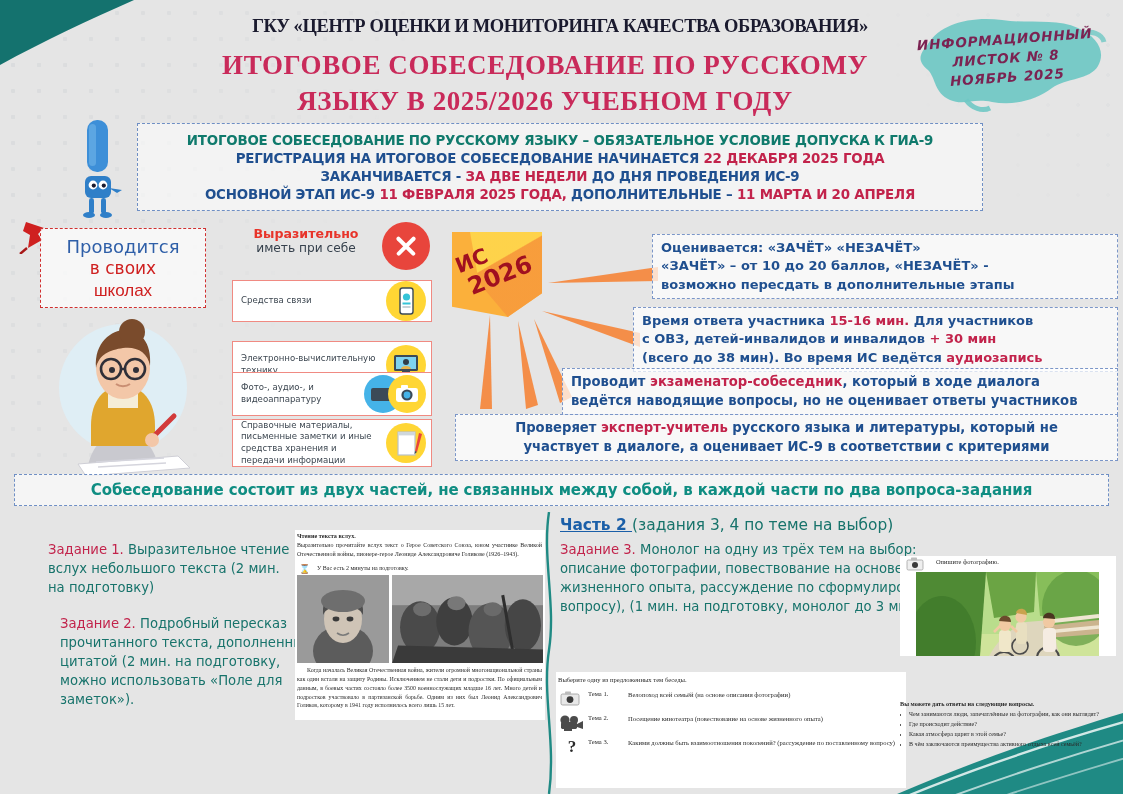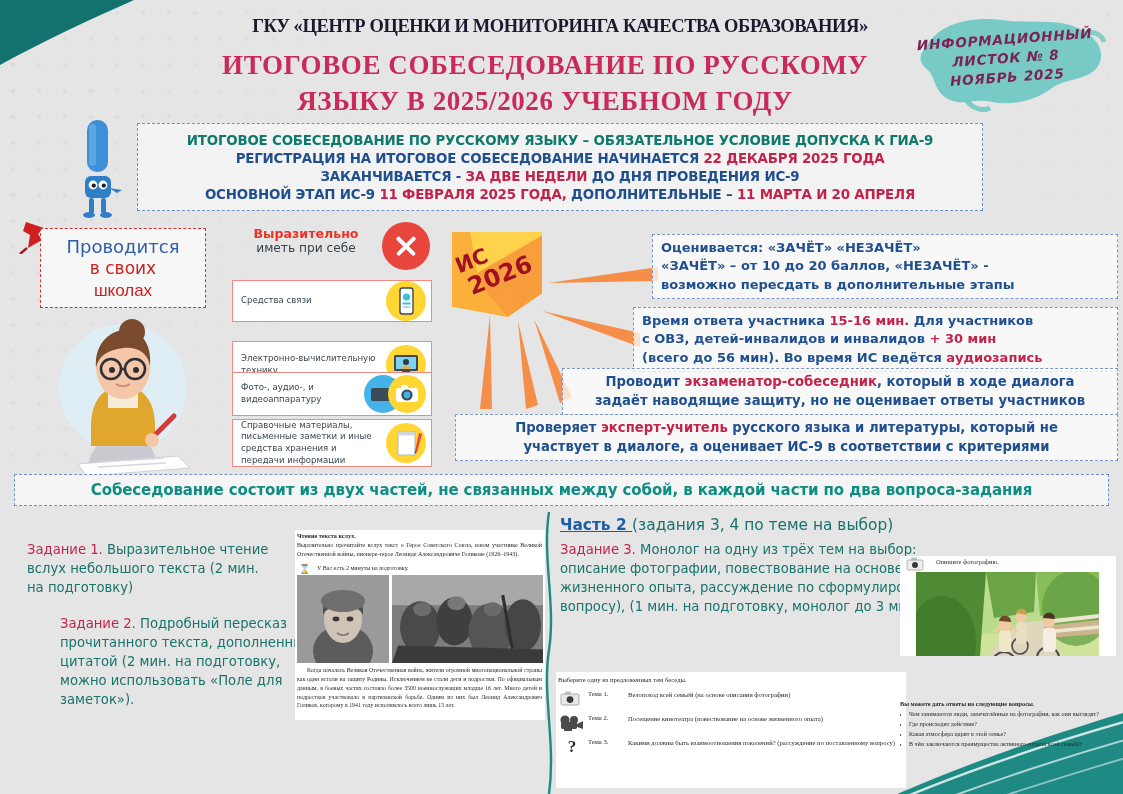--- a/index.html
+++ b/index.html
@@ -132,21 +132,21 @@
 
   
   .ibox{
     position:absolute;border:1px dashed #7b96c8;background:rgba(255,255,255,.72);
     box-sizing:border-box;padding:4px 8px;
     font-family:"DejaVu Sans",sans-serif;font-weight:bold;color:#1f4f8f;
   }
   .ibox .r{color:#c2234b;}
   .b1{left:652px;top:234px;width:466px;font-size:13px;line-height:1.42;}
   .b2{left:633px;top:307px;width:485px;font-size:13px;line-height:1.42;}
-  .b3{left:562px;top:368px;width:556px;font-size:13.2px;line-height:1.42;text-align:center;}
+  .b3{left:562px;top:368px;width:556px;font-size:13.2px;line-height:1.42;}
   .b4{left:455px;top:414px;width:663px;font-size:13.2px;line-height:1.42;text-align:center;}
 
   
   .banner{
     position:absolute;left:14px;top:474px;width:1095px;height:32px;
     border:1.2px dashed #6f8fc4;background:rgba(255,255,255,.6);
     display:flex;align-items:center;justify-content:center;box-sizing:border-box;
   }
   .banner span{
     font-family:"DejaVu Sans",sans-serif;font-weight:bold;font-size:15px;
@@ -161,21 +161,21 @@
   }
   .col-h u{color:#1b5fa8;text-decoration:underline;font-weight:bold;}
   .p1h{left:44px;top:516px;}
   .p2h{left:560px;top:516px;}
 
   .task{
     position:absolute;font-family:"DejaVu Sans",sans-serif;font-size:13.2px;
     line-height:1.44;color:#17736b;
   }
   .task .rd{color:#c2234b;}
-  .t1{left:27px;top:540px;width:252px;}
+  .t1{left:48px;top:540px;width:252px;}
   .t2{left:32px;top:614px;width:262px;margin-left:28px;}
   .t3{left:560px;top:540px;width:420px;}
   .t4{left:560px;top:630px;width:330px;margin-top:48px;}
 
   
   .doc1{
     position:absolute;left:295px;top:530px;width:250px;height:190px;background:#fff;
     font-family:"Liberation Serif",serif;color:#2a2a2a;overflow:hidden;
   }
   .doc1 .dh{font-size:6.2px;font-weight:bold;margin:2px 0 2px 2px;}
@@ -407,29 +407,29 @@
   </div>
 
   <div class="ibox b2">
     <div>
       <span>Время ответа участника </span><span class="r">15-16 мин.</span><span> Для участников</span>
     </div>
     <div>
       <span>с ОВЗ, детей-инвалидов и инвалидов </span><span class="r">+ 30 мин</span>
     </div>
     <div>
-      <span>(всего до 56 мин). Во время ИС ведётся </span><span class="r">аудиозапись</span>
+      <span>(всего до 38 мин). Во время ИС ведётся </span><span class="r">аудиозапись</span>
     </div>
   </div>
 
   <div class="ibox b3">
     <div>
       <span>Проводит </span><span class="r">экзаменатор-собеседник</span><span>, который в ходе диалога</span>
     </div>
-    <div>задаёт наводящие защиту, но не оценивает ответы участников</div>
+    <div>ведётся наводящие вопросы, но не оценивает ответы участников</div>
   </div>
 
   <div class="ibox b4">
     <div>
       <span>Проверяет </span><span class="r">эксперт-учитель</span><span> русского языка и литературы, который не</span>
     </div>
     <div>участвует в диалоге, а оценивает ИС-9 в соответствии с критериями</div>
   </div>
 
   <div class="banner">

